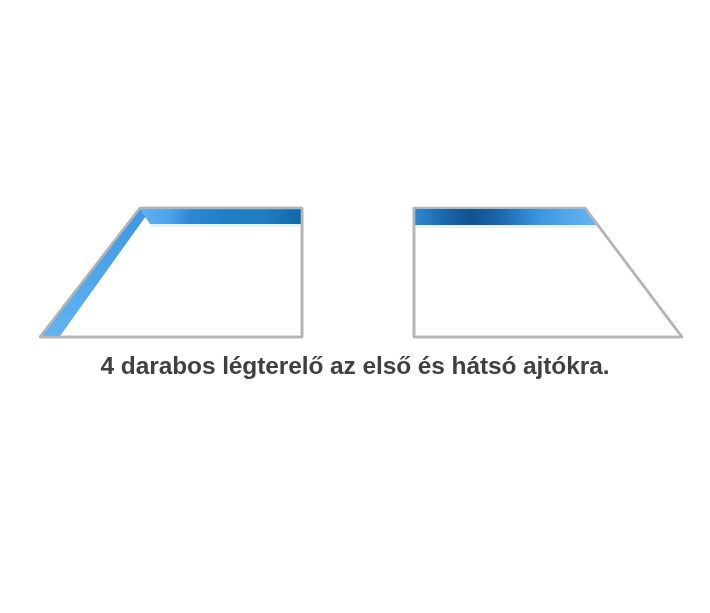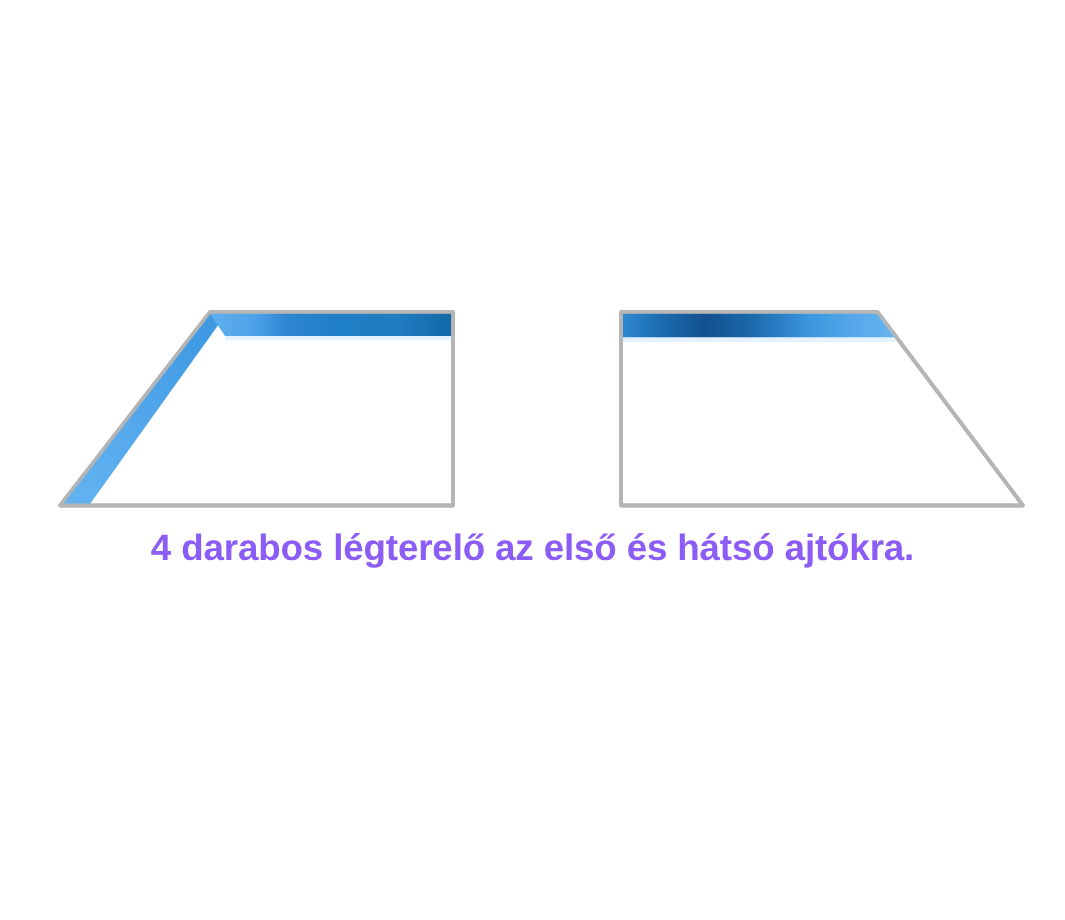--- a/index.html
+++ b/index.html
@@ -100,15 +100,15 @@
 
         <polygon points="415,225 597,225 597,228 415,228" fill="#dff0fd" opacity="0.85"></polygon>
         <polyline points="414,208 585,208" fill="none" stroke="#b5b5b5" stroke-width="2.2" opacity="0.85"></polyline>
         <line x1="414" y1="208" x2="414" y2="337" stroke="#b5b5b5" stroke-width="2.6"></line>
         <line x1="585" y1="208" x2="682" y2="337" stroke="#b5b5b5" stroke-width="2.4"></line>
         <line x1="414" y1="337" x2="682" y2="337" stroke="#b5b5b5" stroke-width="2.6"></line>
       </g>
     </svg>
   </div>
 
-  <div id="caption" style="color: #8b5cf6; font-size: 24.5px;">4 darabos légterelő az első és hátsó ajtókra.</div>
+  <div id="caption" style="color: #404040; font-size: 24.5px;">4 darabos légterelő az első és hátsó ajtókra.</div>
 
 </div>
 
 </body></html>

